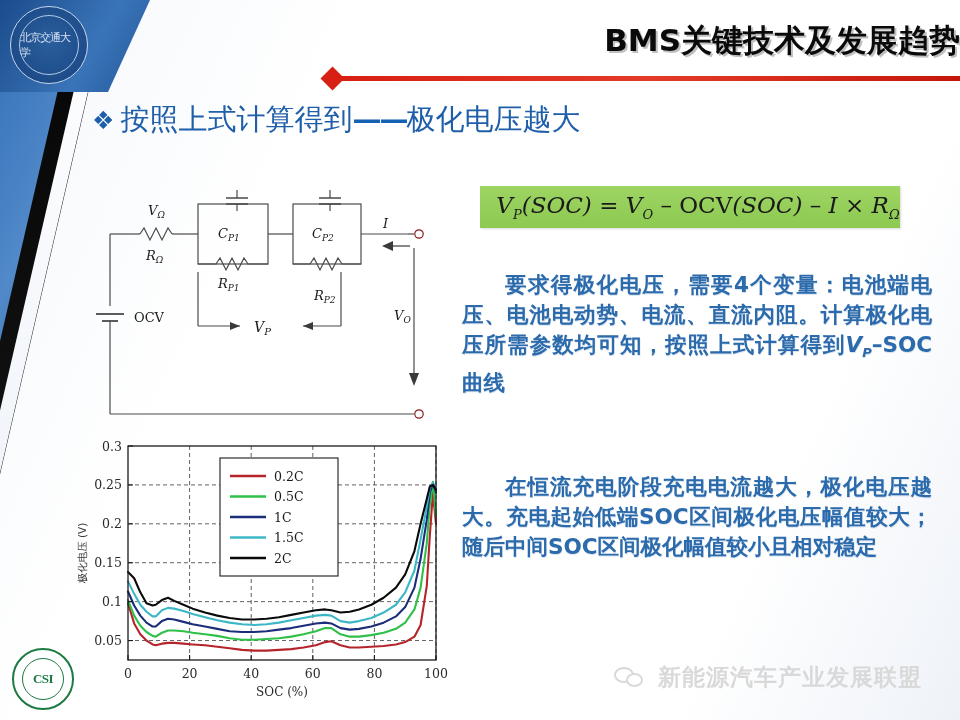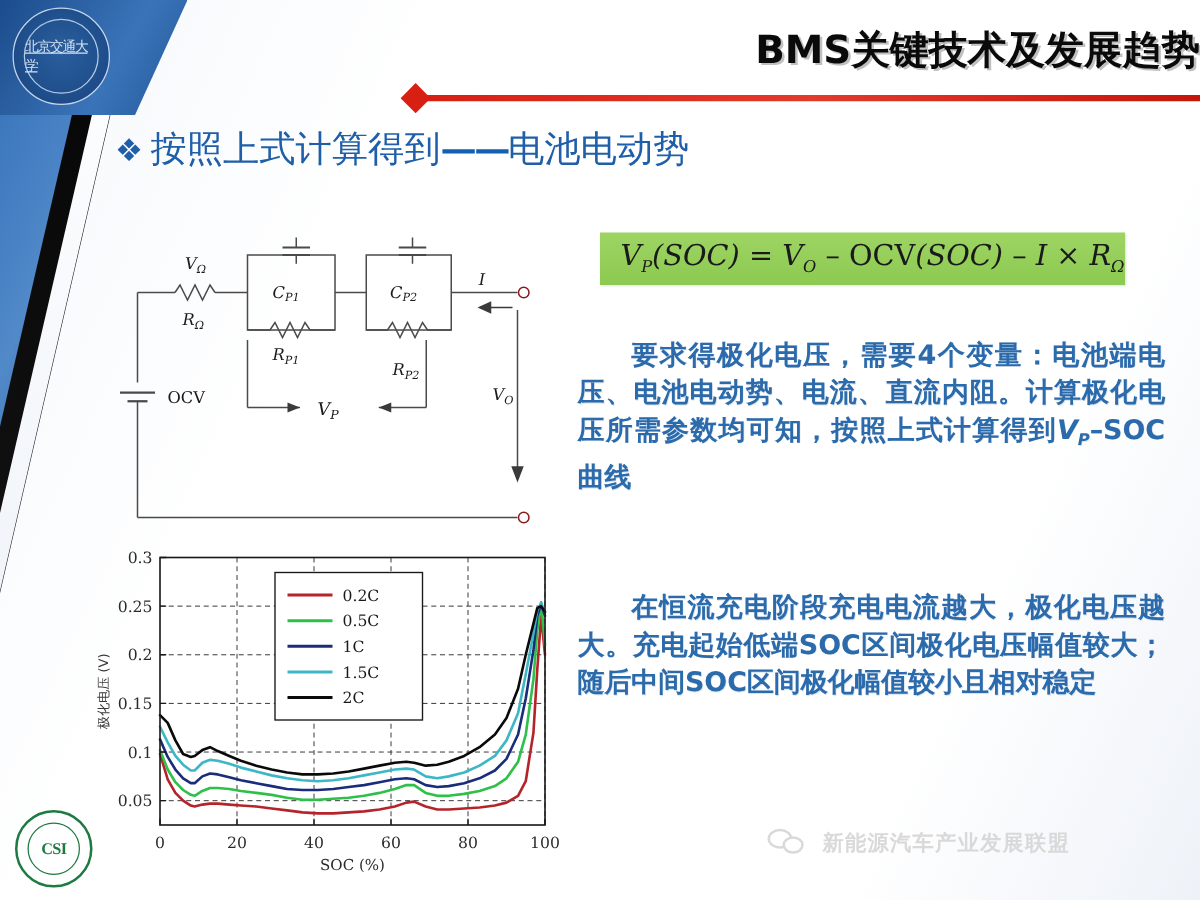--- a/index.html
+++ b/index.html
@@ -51,21 +51,21 @@
     border: 1.6px solid #cddcf0;
     background: radial-gradient(circle at 50% 45%, #2b5f9e 0%, #1d4b88 70%, #17406f 100%);
     display: flex; align-items: center; justify-content: center;
     opacity: .95;
   }
   .uni-logo-inner {
     width: 60px; height: 60px; border-radius: 50%;
     border: 1px solid #b9d0ea;
     display:flex; align-items:center; justify-content:center;
   }
-  .uni-glyph { color:#dfe9f6; font-size: 11px; letter-spacing:-1px;text-decoration:underline; }
+  .uni-glyph { color:#dfe9f6; font-size: 11px; letter-spacing:-1px; }
 
   
   .title-wrap { position:absolute; left: 330px; top: 4px; width: 630px; height: 86px; }
   .title {
     font-size: 31px; font-weight: bold; color:#0a0a0a;
     letter-spacing: 0px; line-height: 72px;
     text-align: right; white-space: nowrap;
     text-shadow: 2px 2px 0 rgba(140,140,140,.55);
     font-family: "DejaVu Sans", "Liberation Sans", sans-serif;
   }
@@ -143,21 +143,21 @@
     border:1.5px solid #1d7a42;
     display:flex;align-items:center;justify-content:center;
     color:#1d7a42; font-weight:bold; font-size:13px; letter-spacing:-.5px;
     font-family:Liberation Serif, serif;
   }
 
   
   .watermark {
     position:absolute; left: 614px; top: 662px;
     display:flex; align-items:center; gap:10px;
-    color:#d9d9d9; font-size: 17px; font-weight:bold;
+    color:#d9d9d9; font-size: 23px; font-weight:bold;
     font-family:"DejaVu Sans","Liberation Sans",sans-serif;
     letter-spacing: 1px;
   }
   .wechat-ico { width: 34px; height: 24px; position:relative; }
   .wechat-ico .b1 {
     position:absolute; left:0; top:1px; width:20px; height:16px;
     border:2px solid #d9d9d9; border-radius: 50%;
   }
   .wechat-ico .b2 {
     position:absolute; left:12px; top:7px; width:17px; height:14px;
@@ -179,21 +179,21 @@
       <span class="uni-glyph">北京交通大学</span>
     </div>
   </div>
 
   <div class="title-wrap">
     <div class="title">BMS关键技术及发展趋势</div>
   </div>
   <div class="title-rule"></div>
 
   <div class="subtitle">
-    <span class="sub-bullet">❖</span><span>按照上式计算得到</span><span class="sub-dash">——</span><span>电池电动势</span>
+    <span class="sub-bullet">❖</span><span>按照上式计算得到</span><span class="sub-dash">——</span><span>极化电压越大</span>
   </div>
 
   <div class="circuit">
     <svg width="360" height="236" viewBox="0 0 360 236">
       <g stroke="#4a4a4a" stroke-width="1.2" fill="none">
 
         <path d="M22 46 L52 46"></path>
 
         <path d="M52 46 L56 40 L62 52 L68 40 L74 52 L80 40 L84 46"></path>
         <path d="M84 46 L110 46"></path>

